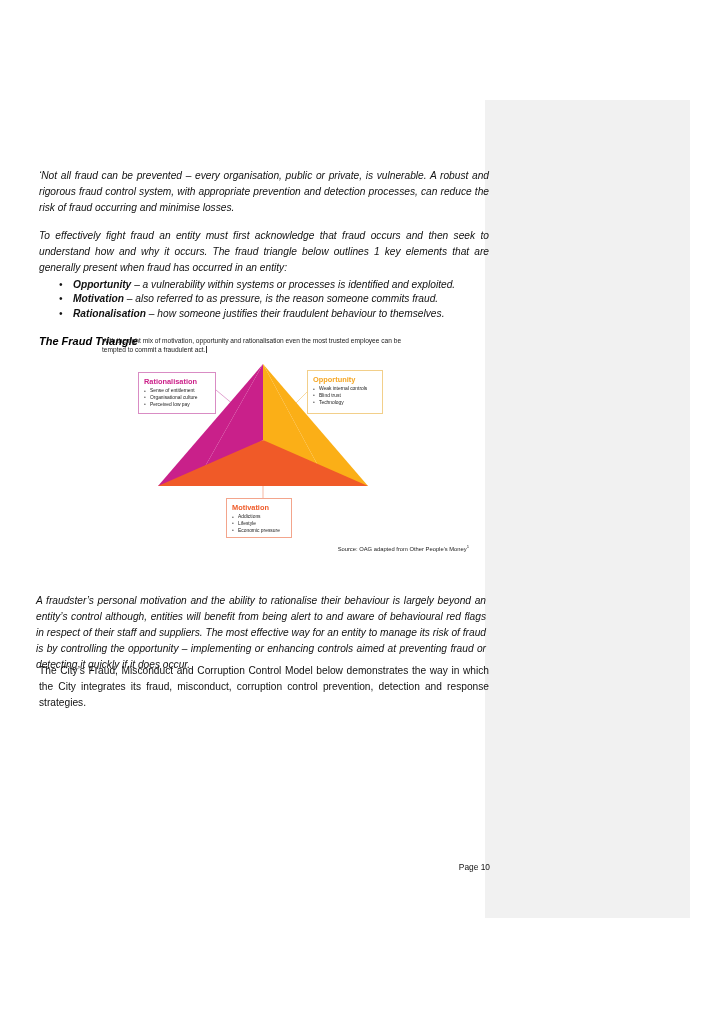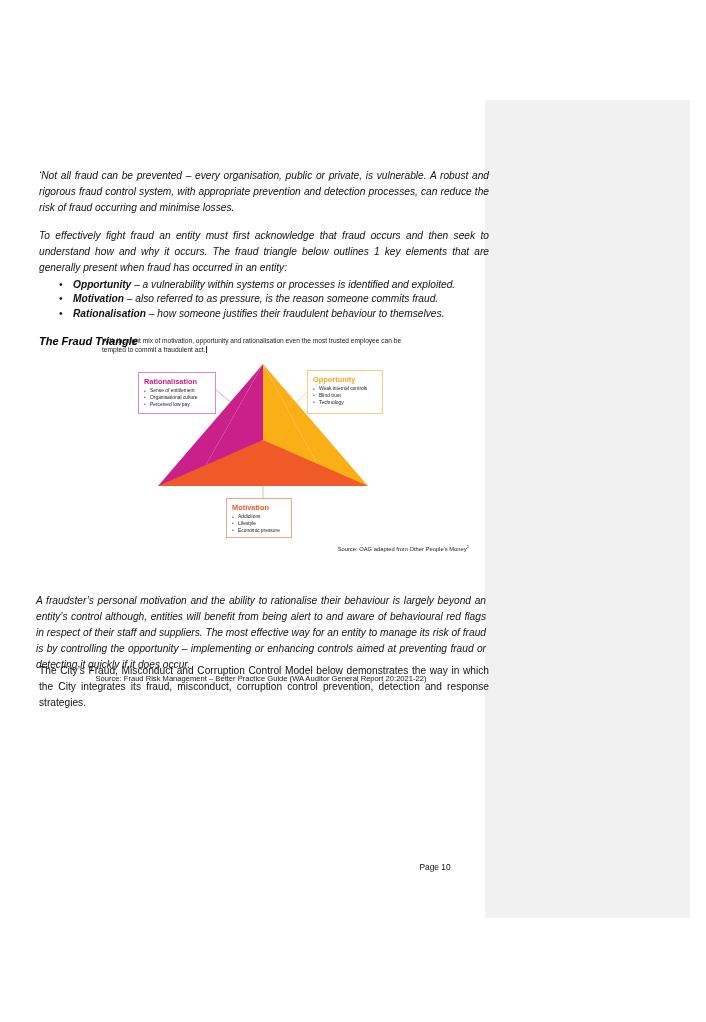--- a/index.html
+++ b/index.html
@@ -199,21 +199,21 @@
     text-align: center;
     color: #111;
   }
 
   
   #page-number {
     position: absolute;
     left: 380px;
     top: 862px;
     width: 110px;
-    text-align: center;
+    text-align: right;
     font-size: 8.4px;
     color: #111;
   }
 </style>
 </head>
 <body>
 
 <div id="page">
 
   <div id="grey-panel"></div>
@@ -277,21 +277,20 @@
         <li>Lifestyle</li>
         <li>Economic pressure</li>
       </ul>
     </div>
 
     <div id="fig-source"><span>Source: OAG adapted from Other People's Money</span><sup>1</sup></div>
   </div>
 
   <div style="position:absolute; left:36px; top:593px; width:450px;">
     <p class="body tight">A fraudster’s personal motivation and the ability to rationalise their behaviour is largely beyond an entity’s control although, entities will benefit from being alert to and aware of behavioural red flags in respect of their staff and suppliers. The most effective way for an entity to manage its risk of fraud is by controlling the opportunity – implementing or enhancing controls aimed at preventing fraud or detecting it quickly if it does occur.</p>
-    <p class="src-line">Source:  Fraud Risk Management – Better Practice Guide (WA Auditor General Report 20:2021-22)</p>
   </div>
 
   <div style="position:absolute; left:39px; top:663px; width:450px;">
     <p class="body last">The City’s Fraud, Misconduct and Corruption Control Model below demonstrates the way in which the City integrates its fraud, misconduct, corruption control prevention, detection and response strategies.</p>
   </div>
 
   <div id="page-number">Page 10</div>
 
 </div>
 

